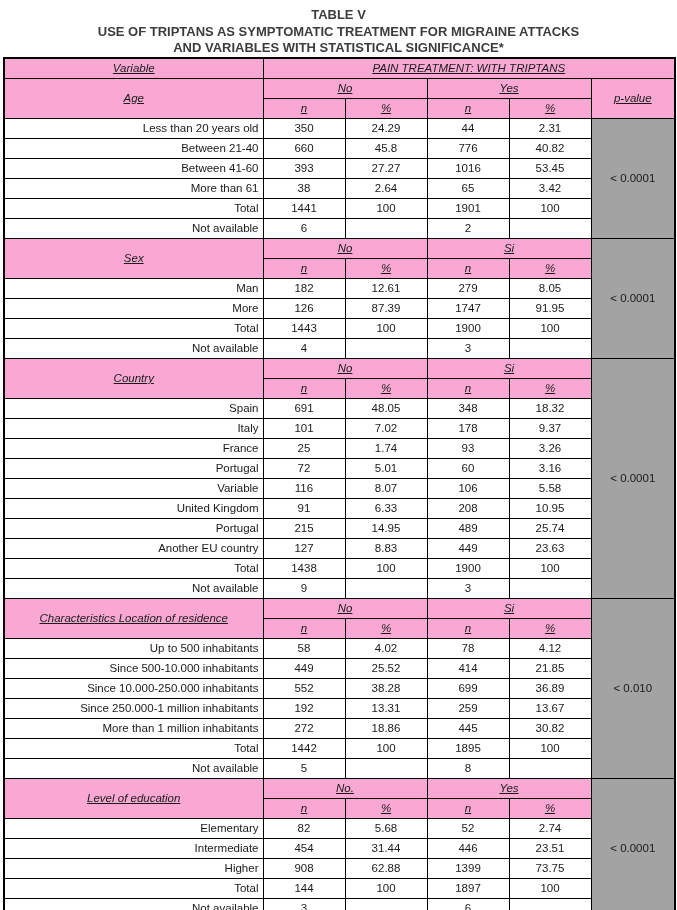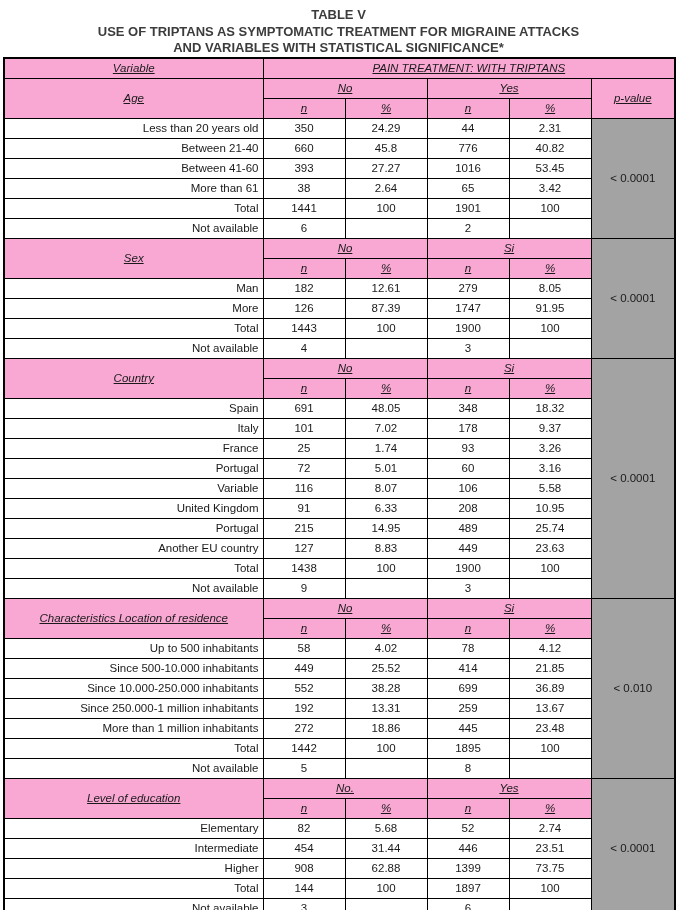--- a/index.html
+++ b/index.html
@@ -284,21 +284,21 @@
           <td class="center">192</td>
           <td class="center">13.31</td>
           <td class="center">259</td>
           <td class="center">13.67</td>
         </tr>
         <tr>
           <td class="label-cell">More than 1 million inhabitants</td>
           <td class="center">272</td>
           <td class="center">18.86</td>
           <td class="center">445</td>
-          <td class="center">23.48</td>
+          <td class="center">30.82</td>
         </tr>
         <tr>
           <td class="label-cell">Total</td>
           <td class="center">1442</td>
           <td class="center">100</td>
           <td class="center">1895</td>
           <td class="center">100</td>
         </tr>
         <tr>
           <td class="label-cell">Not available</td>

